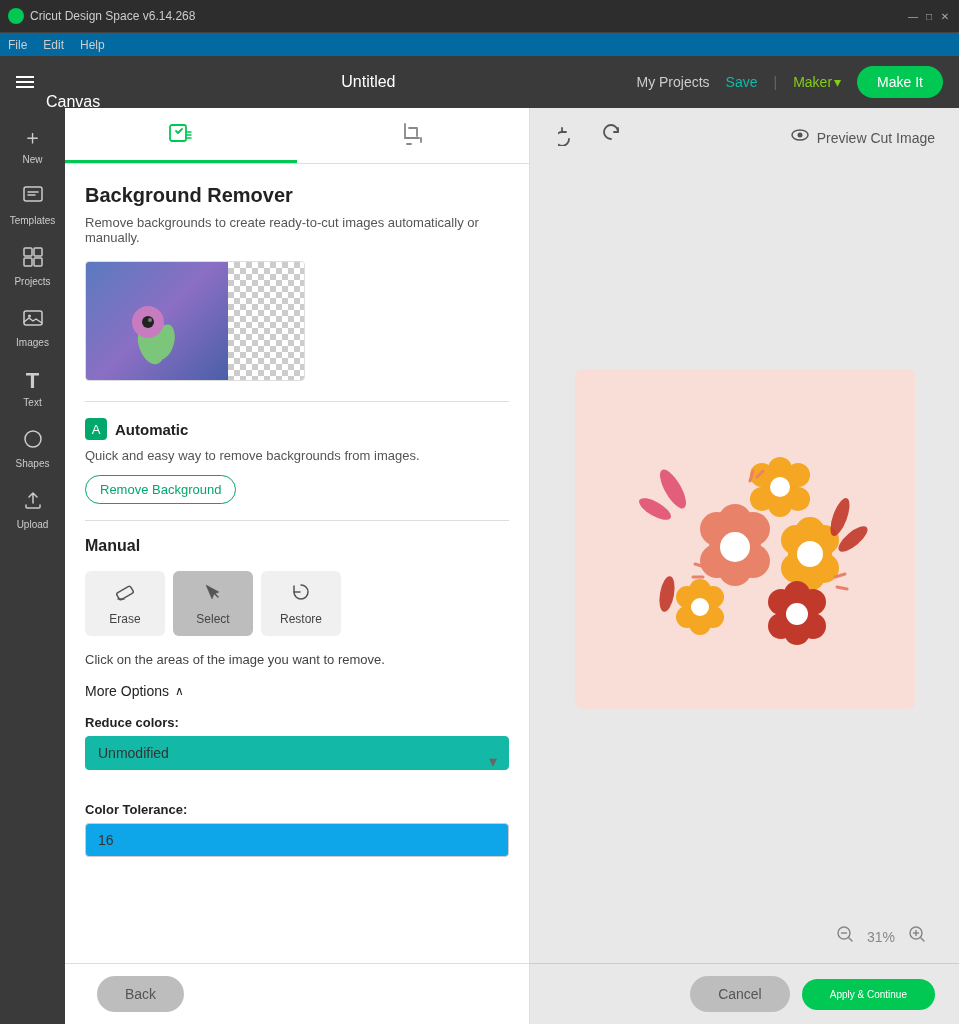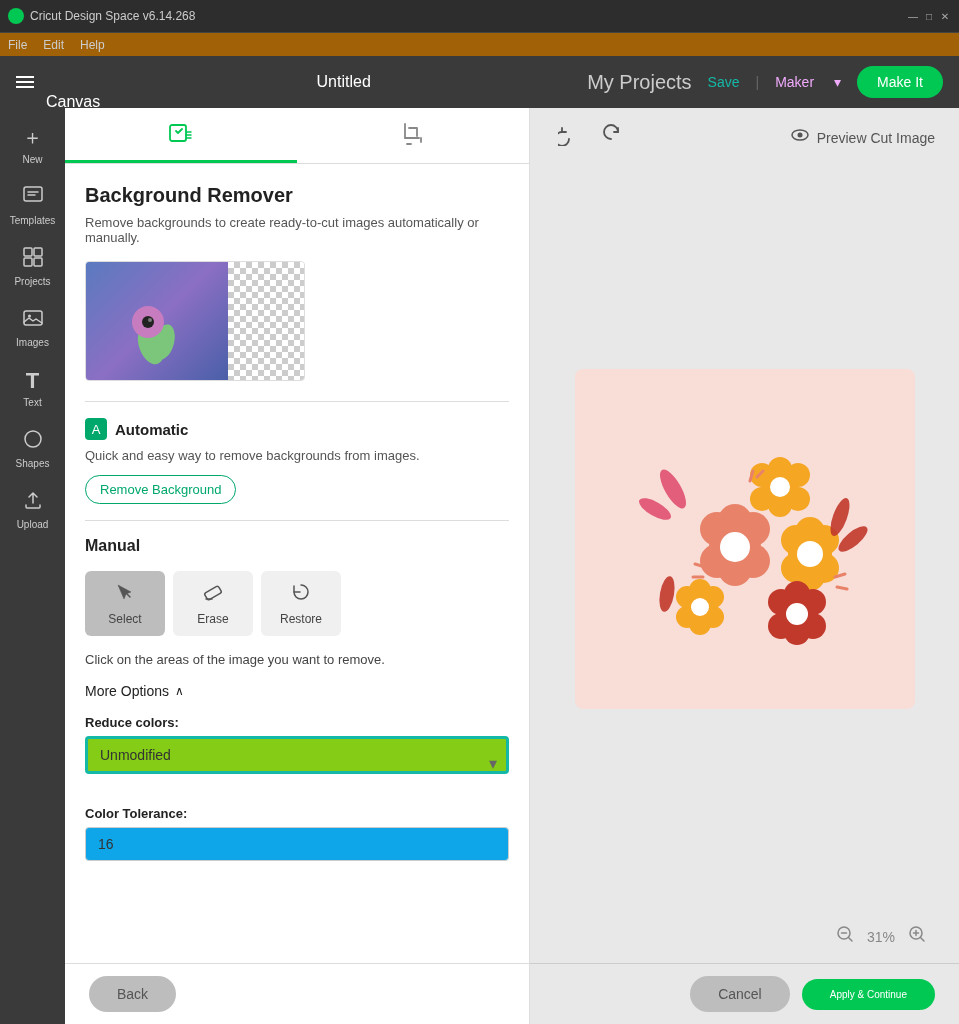--- a/index.html
+++ b/index.html
@@ -14,21 +14,21 @@
       padding: 0 8px;
       justify-content: space-between;
     }
     .title-bar-left { display: flex; align-items: center; gap: 6px; }
     .title-bar-logo { width: 16px; height: 16px; background: #00c853; border-radius: 50%; }
     .title-bar-title { color: #ccc; font-size: 12px; }
     .title-bar-controls { display: flex; gap: 4px; }
     .title-bar-btn { width: 12px; height: 12px; display: flex; align-items: center; justify-content: center; color: #aaa; font-size: 10px; cursor: pointer; }
     .menu-bar {
       height: 24px;
-      background: #a16207;
+      background: #0369a1;
       display: flex;
       align-items: center;
       padding: 0 8px;
       gap: 16px;
       border-top: 1px solid #444;
     }
     .menu-item { color: #ccc; font-size: 12px; cursor: pointer; }
 
     
     .main-header {
@@ -38,24 +38,24 @@
       align-items: center;
       justify-content: space-between;
       padding: 0 16px;
     }
     .header-left { display: flex; align-items: center; gap: 12px; }
     .hamburger { display: flex; flex-direction: column; gap: 3px; cursor: pointer; }
     .hamburger span { width: 18px; height: 2px; background: #fff; display: block; }
     .canvas-title { color: #fff; font-size: 16px; font-weight: 500; margin-top: 40px; }
     .header-center { color: #fff; font-size: 16px; }
     .header-right { display: flex; align-items: center; gap: 16px; }
-    .my-projects { color: #ccc; font-size: 20px; cursor: pointer; }
+    .my-projects { color: #ccc; font-size: 14px; cursor: pointer; }
     .save-btn { color: #14b8a6; font-size: 14px; cursor: pointer; }
     .divider-v { color: #666; font-size: 14px; }
-    .maker-btn { display: flex; align-items: center; gap: 20px; color: #f0abfc; font-size: 14px; cursor: pointer; }
+    .maker-btn { display: flex; align-items: center; gap: 2px; color: #84cc16; font-size: 14px; cursor: pointer; }
     .make-it-btn { background: #00c853; color: #fff; border: none; padding: 8px 20px; border-radius: 20px; font-size: 14px; cursor: pointer; }
 
     
     .app-body { display: flex; height: calc(1024px - 32px - 24px - 52px); }
 
     
     .sidebar {
       width: 65px;
       background: #3a3a3a;
       display: flex;
@@ -192,25 +192,25 @@
 
     .instruction-text { font-size: 13px; color: #444; margin-bottom: 16px; }
 
     .more-options { display: flex; align-items: center; gap: 6px; font-size: 14px; color: #222; font-weight: 500; cursor: pointer; margin-bottom: 16px; }
     .chevron-icon { font-size: 12px; }
 
     .option-label { font-size: 13px; font-weight: 600; color: #222; margin-bottom: 6px; }
     .select-dropdown {
       width: 100%;
       padding: 8px 12px;
-      border: 3px solid #14b8a6;
+      border: 1px solid #14b8a6;
       border-radius: 4px;
       font-size: 14px;
       color: #333;
-      background: #84cc16;
+      background: #14b8a6;
       appearance: none;
       -webkit-appearance: none;
       cursor: pointer;
       margin-bottom: 16px;
     }
     .select-wrapper { position: relative; margin-bottom: 16px; }
     .select-wrapper::after {
       content: '▾';
       position: absolute;
       right: 12px;
@@ -225,21 +225,21 @@
       padding: 8px 12px;
       border: 1px solid #ccc;
       border-radius: 4px;
       font-size: 14px;
       color: #333;
       background: #0ea5e9;
     }
 
     
     .panel-bottom {
-      padding: 12px 24px;
+      padding: 12px 32px;
       border-top: 1px solid #ddd;
       display: flex;
       align-items: center;
     }
     .back-btn {
       background: #bdbdbd;
       color: #555;
       border: none;
       padding: 10px 28px;
       border-radius: 20px;
@@ -497,37 +497,37 @@
         </div>
         <p class="auto-desc">Quick and easy way to remove backgrounds from images.</p>
         <button class="remove-bg-btn">Remove Background</button>
       </div>
 
       <hr class="divider">
 
       <div>
         <div class="manual-title">Manual</div>
         <div class="tool-group">
+          <button class="tool-btn">
+            <span class="tool-btn-icon">
+              <svg width="22" height="22" viewBox="0 0 22 22" fill="none">
+                  <rect x="3" y="8" width="16" height="8" rx="2" fill="none" stroke="#555" stroke-width="1.5" transform="rotate(-30 11 12)"></rect>
+                  <path d="M4 18h6" stroke="#555" stroke-width="1.5" stroke-linecap="round"></path>
+                </svg>
+            </span>
+            <span class="tool-btn-label">Erase</span>
+          </button>
           <button class="tool-btn active">
             <span class="tool-btn-icon">
               <svg width="22" height="22" viewBox="0 0 22 22" fill="none">
                   <path d="M4 4l6 14 2-5 5-2L4 4z" fill="#555" stroke="#555" stroke-width="0.5" stroke-linejoin="round"></path>
                   <path d="M12 12l4 4" stroke="#555" stroke-width="1.5" stroke-linecap="round"></path>
                 </svg>
             </span>
             <span class="tool-btn-label">Select</span>
-          </button>
-          <button class="tool-btn">
-            <span class="tool-btn-icon">
-              <svg width="22" height="22" viewBox="0 0 22 22" fill="none">
-                  <rect x="3" y="8" width="16" height="8" rx="2" fill="none" stroke="#555" stroke-width="1.5" transform="rotate(-30 11 12)"></rect>
-                  <path d="M4 18h6" stroke="#555" stroke-width="1.5" stroke-linecap="round"></path>
-                </svg>
-            </span>
-            <span class="tool-btn-label">Erase</span>
           </button>
           <button class="tool-btn">
             <span class="tool-btn-icon">
               <svg width="22" height="22" viewBox="0 0 22 22" fill="none">
                   <path d="M4 11a7 7 0 107 -7" stroke="#555" stroke-width="1.5" stroke-linecap="round"></path>
                   <path d="M4 5v6h6" stroke="#555" stroke-width="1.5" stroke-linecap="round" stroke-linejoin="round"></path>
                 </svg>
             </span>
             <span class="tool-btn-label">Restore</span>
           </button>

